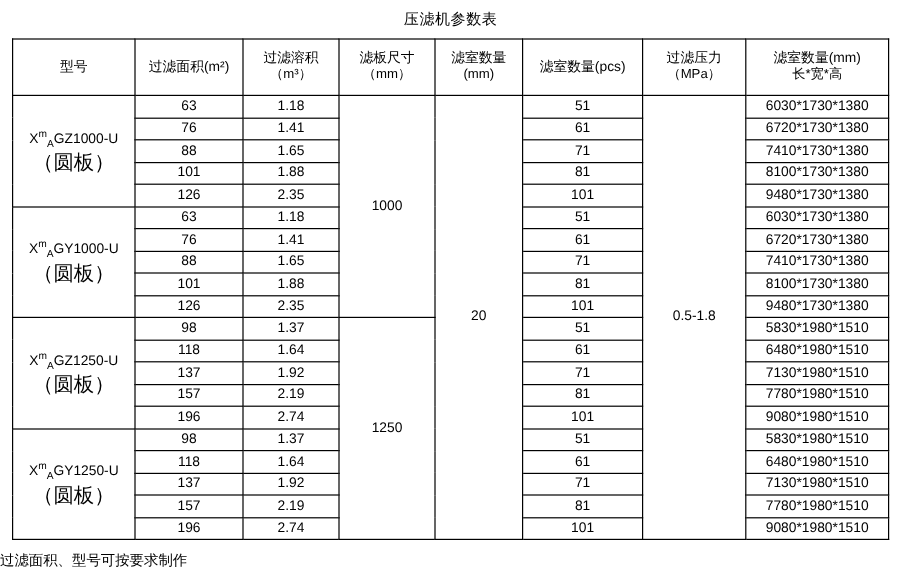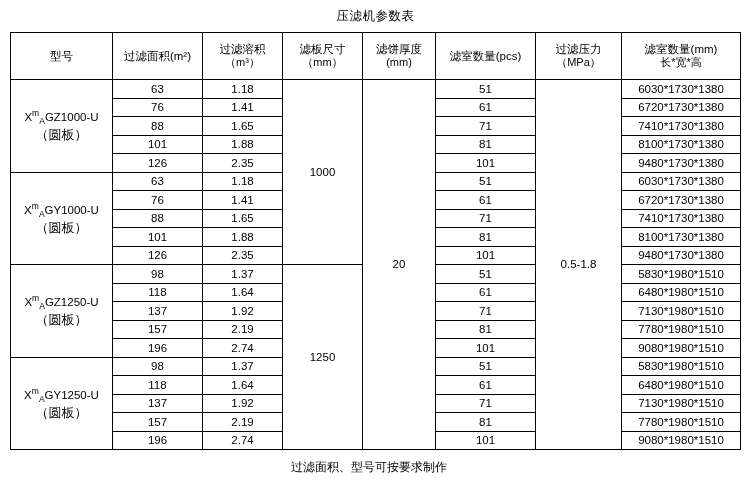--- a/index.html
+++ b/index.html
@@ -61,27 +61,27 @@
   .model-cell .sub {
     font-size: 8.5px;
     vertical-align: sub;
   }
   .model-cell .sup {
     font-size: 8.5px;
     vertical-align: super;
   }
   .model-cell .paren {
     display: block;
-    font-size: 13px;
+    font-size: 17px;
   }
   .big-cell {
     font-size: 12.5px;
   }
   .footnote {
-    text-align: center;
+    text-align: left;
     font-size: 12px;
     padding-top: 9px;
     padding-right: 13px;
   }
   col.c-model { width: 102px; }
   col.c-area  { width: 90px; }
   col.c-vol   { width: 80px; }
   col.c-plate { width: 80px; }
   col.c-cake  { width: 73px; }
   col.c-cham  { width: 100px; }
@@ -116,21 +116,21 @@
         </td>
         <td>
           <div>过滤溶积</div>
           <div class="hdr-sub">（m³）</div>
         </td>
         <td>
           <div>滤板尺寸</div>
           <div class="hdr-sub">（mm）</div>
         </td>
         <td>
-          <div>滤饼厚度</div>
+          <div>滤室数量</div>
           <div class="hdr-sub">(mm)</div>
         </td>
         <td>
           <div>滤室数量(pcs)</div>
         </td>
         <td>
           <div>过滤压力</div>
           <div class="hdr-sub">（MPa）</div>
         </td>
         <td>

